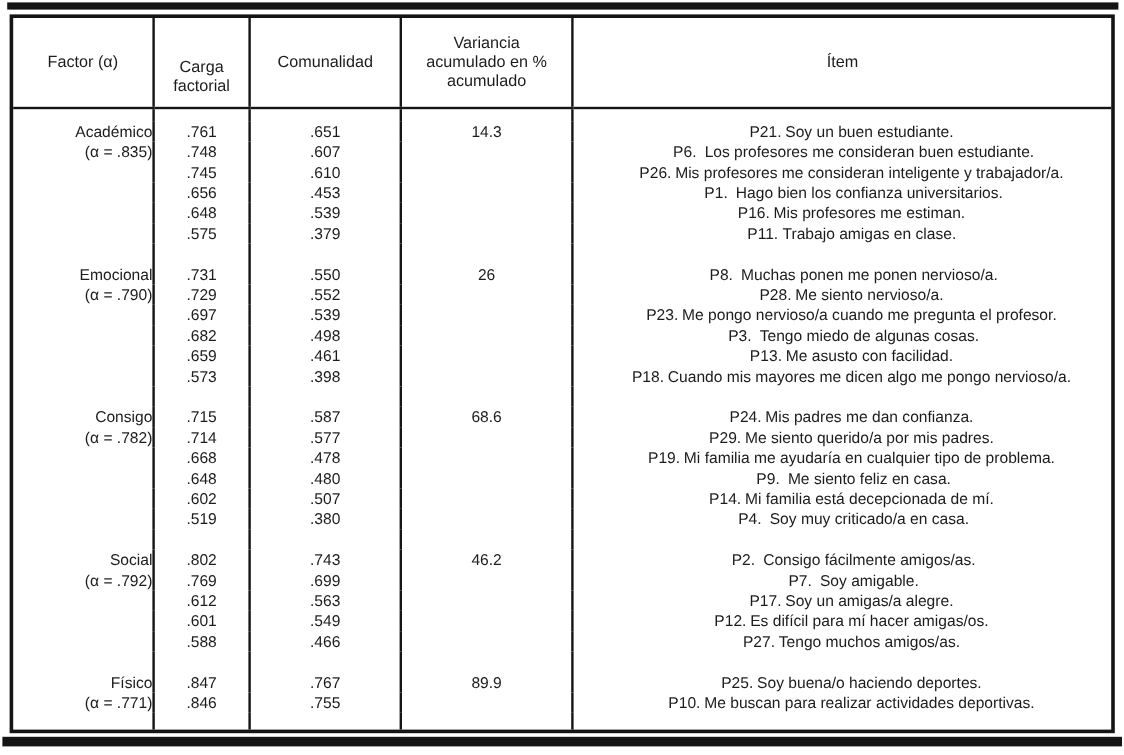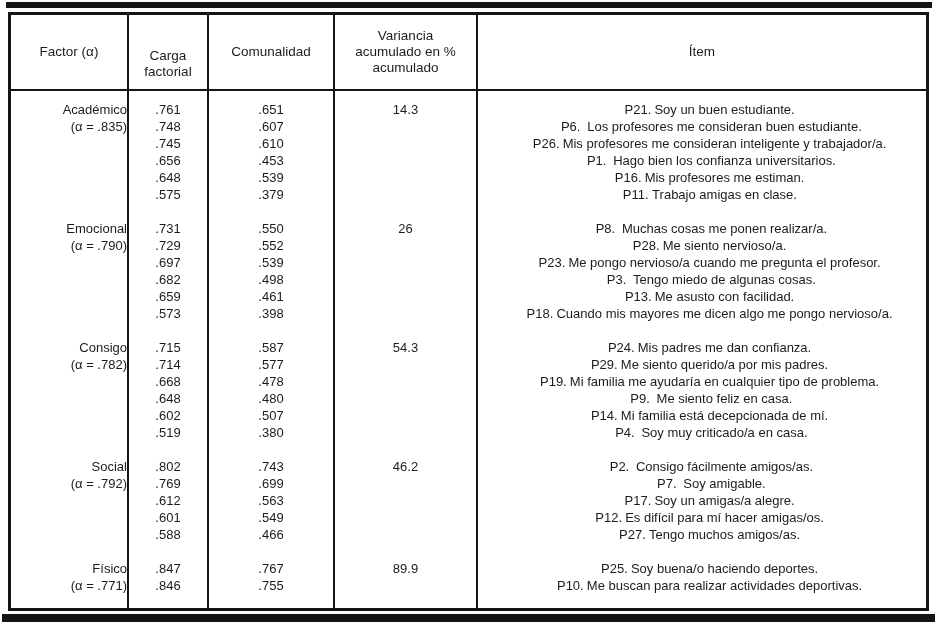--- a/index.html
+++ b/index.html
@@ -113,21 +113,21 @@
             <td class="c-item" style="height: 17px;"></td>
           </tr>
           <tr class="data-row">
             <td class="c-factor" rowspan="6">
               <div>Emocional</div>
               <div>(α = .790)</div>
             </td>
             <td class="c-carga">.731</td>
             <td class="c-com">.550</td>
             <td class="c-var" rowspan="6">26</td>
-            <td class="c-item"><span class="item-num">P8.</span><span>Muchas cosas me ponen realizar/a.</span></td>
+            <td class="c-item"><span class="item-num">P8.</span><span>Muchas ponen me ponen nervioso/a.</span></td>
           </tr>
           <tr class="data-row">
             <td class="c-carga">.729</td>
             <td class="c-com">.552</td>
             <td class="c-item"><span class="item-num">P28.</span><span>Me siento nervioso/a.</span></td>
           </tr>
           <tr class="data-row">
             <td class="c-carga">.697</td>
             <td class="c-com">.539</td>
             <td class="c-item"><span class="item-num">P23.</span><span>Me pongo nervioso/a cuando me pregunta el profesor.</span></td>
@@ -154,21 +154,21 @@
             <td class="c-var" style="height: 17px;"></td>
             <td class="c-item" style="height: 17px;"></td>
           </tr>
           <tr class="data-row">
             <td class="c-factor" rowspan="6">
               <div>Consigo</div>
               <div>(α = .782)</div>
             </td>
             <td class="c-carga">.715</td>
             <td class="c-com">.587</td>
-            <td class="c-var" rowspan="6">54.3</td>
+            <td class="c-var" rowspan="6">68.6</td>
             <td class="c-item"><span class="item-num">P24.</span><span>Mis padres me dan confianza.</span></td>
           </tr>
           <tr class="data-row">
             <td class="c-carga">.714</td>
             <td class="c-com">.577</td>
             <td class="c-item"><span class="item-num">P29.</span><span>Me siento querido/a por mis padres.</span></td>
           </tr>
           <tr class="data-row">
             <td class="c-carga">.668</td>
             <td class="c-com">.478</td>

